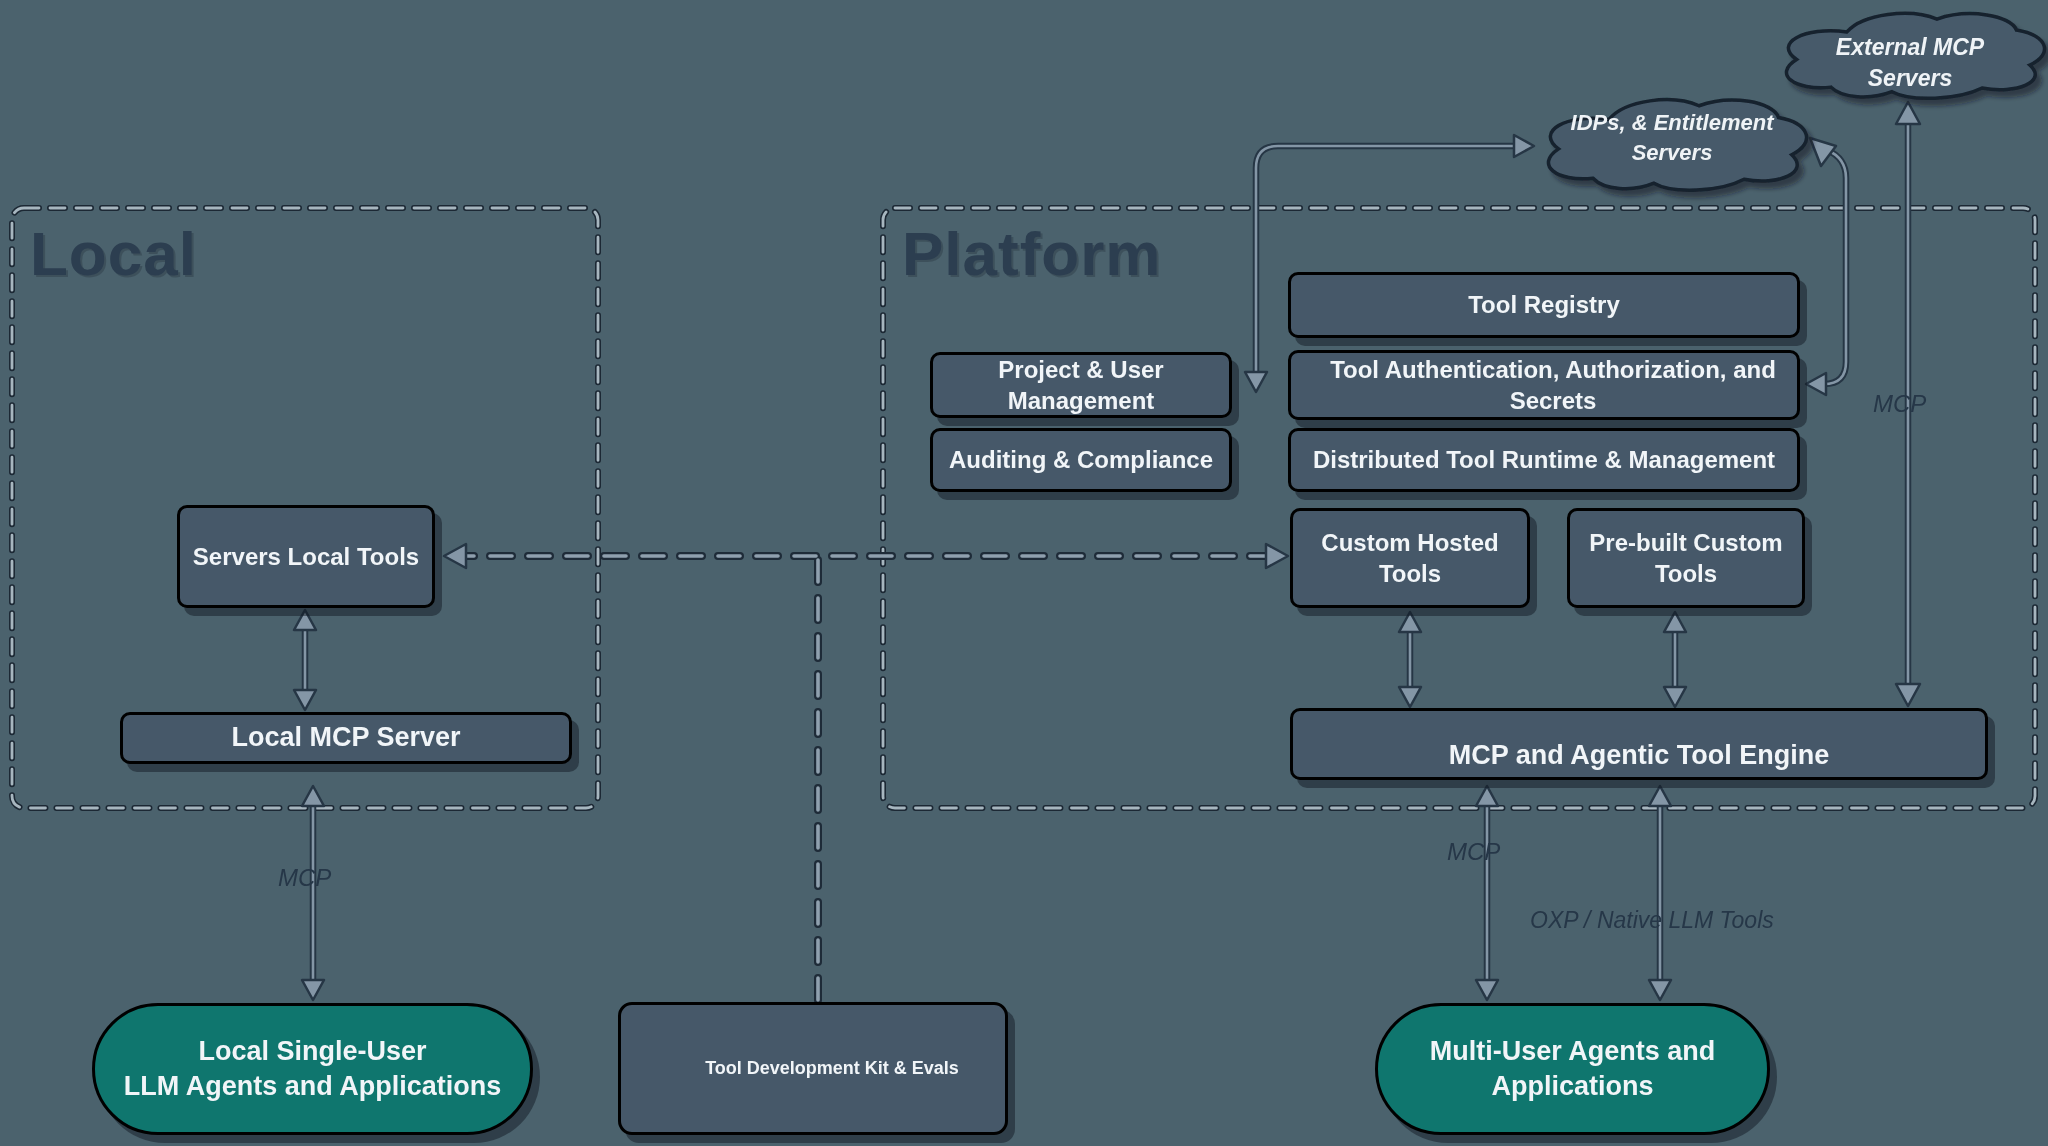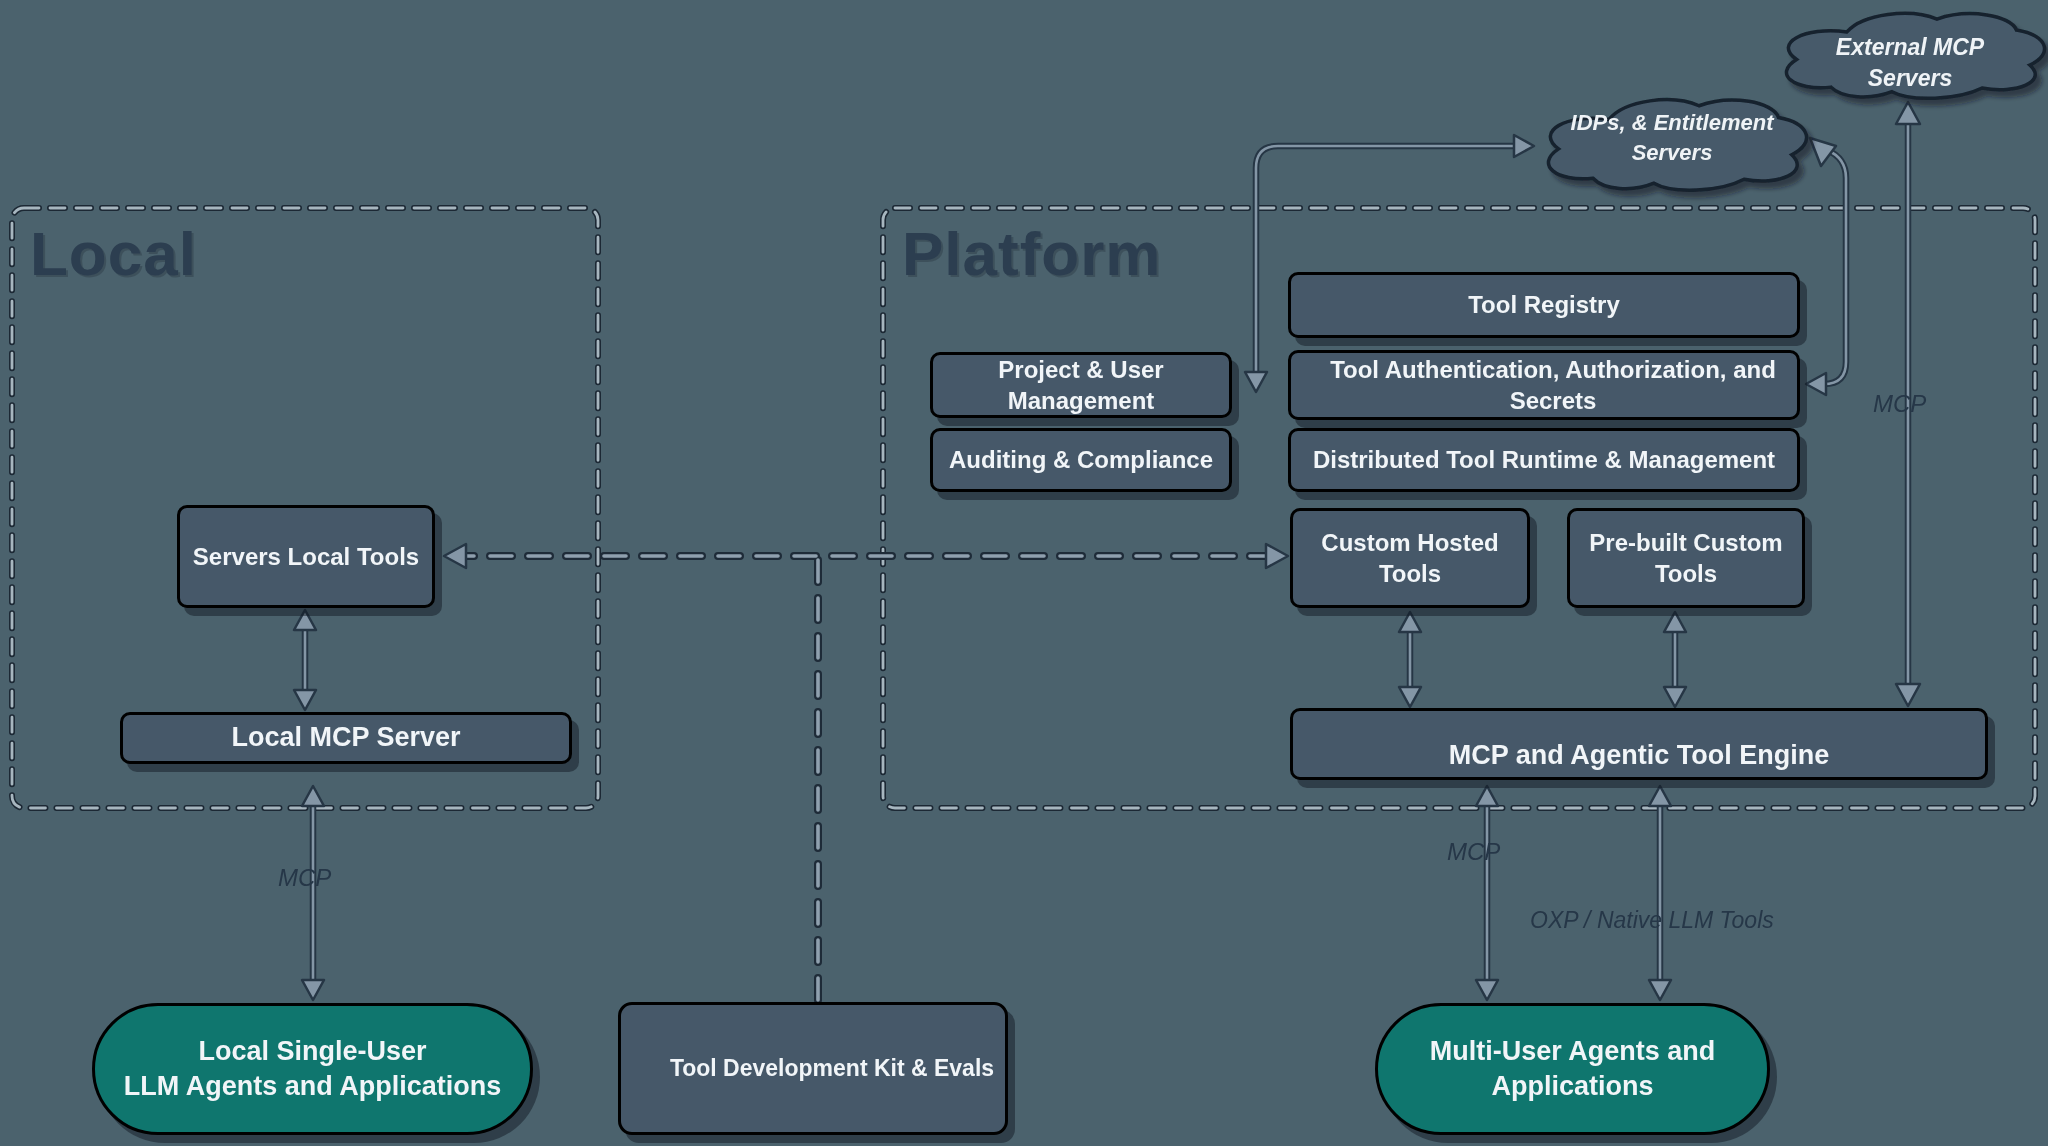--- a/index.html
+++ b/index.html
@@ -21,21 +21,21 @@
   .cloud{fill:#465A6B;stroke:#16212D;stroke-width:3.5;vector-effect:non-scaling-stroke;}
   
   .node{
     position:absolute;background:#465869;border:3px solid #000000;border-radius:10px;
     box-shadow:7px 8px 0 rgba(13,20,29,.45);
     display:flex;flex-direction:column;align-items:center;justify-content:center;
     text-align:center;color:#F1F5F8;font-size:24px;font-weight:600;line-height:1.3;
     box-sizing:border-box;padding:4px 10px;
   }
   .node.big{font-size:27px;}
-  .node.boldbox{font-weight:800;font-size:23px;border-radius:14px;padding-left:48px;}
+  .node.boldbox{font-weight:800;font-size:18px;border-radius:14px;padding-left:48px;}
   .node.stadium{border-radius:72px;background:#0f766e;font-weight:800;font-size:27px;border-width:3.5px;}
   .region-title{
     position:absolute;color:#2C3E50;font-weight:800;font-size:62px;letter-spacing:1px;
     text-shadow:2px 2px 0 rgba(18,28,38,.25);
   }
   .cloud-text{
     position:absolute;color:#EFF3F6;font-style:italic;font-weight:600;font-size:23px;
     text-align:center;line-height:1.35;
   }
   .edge-label{

